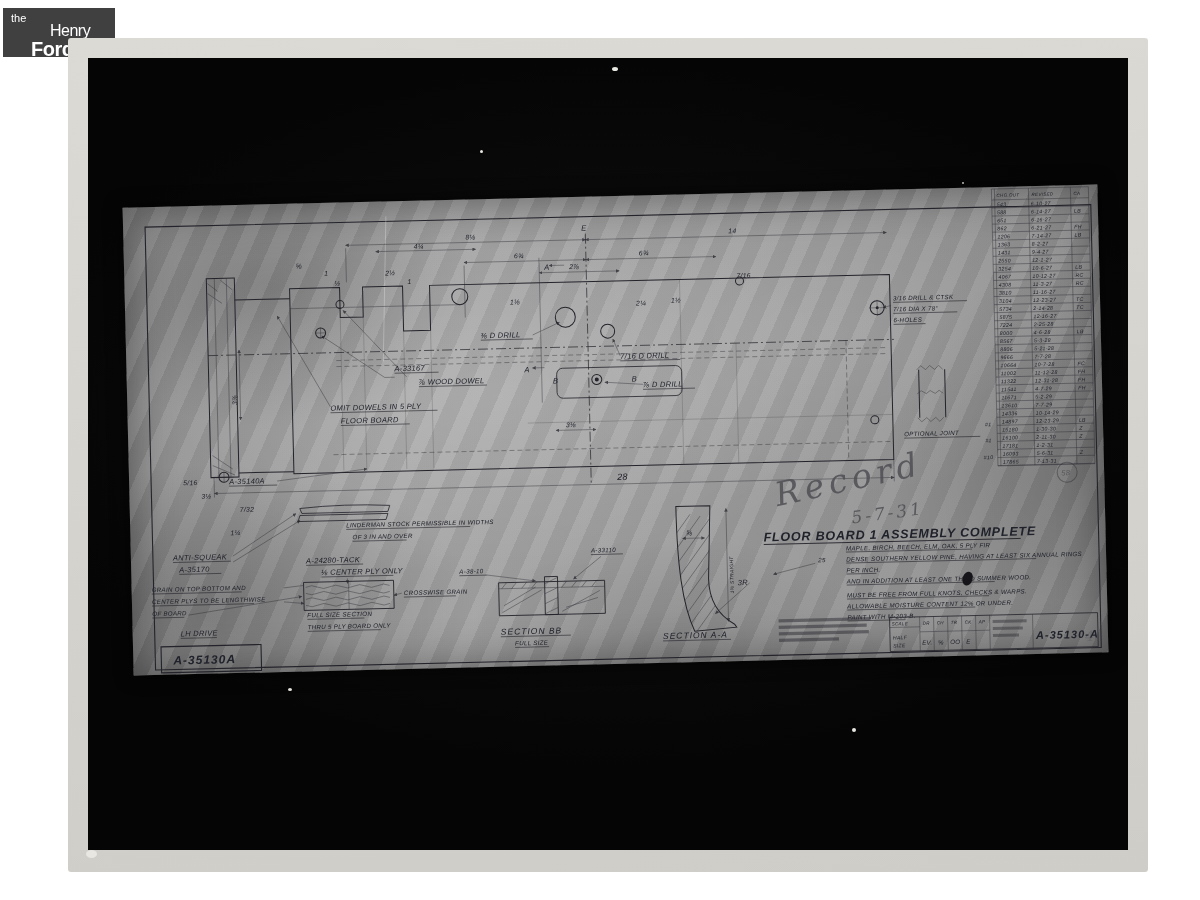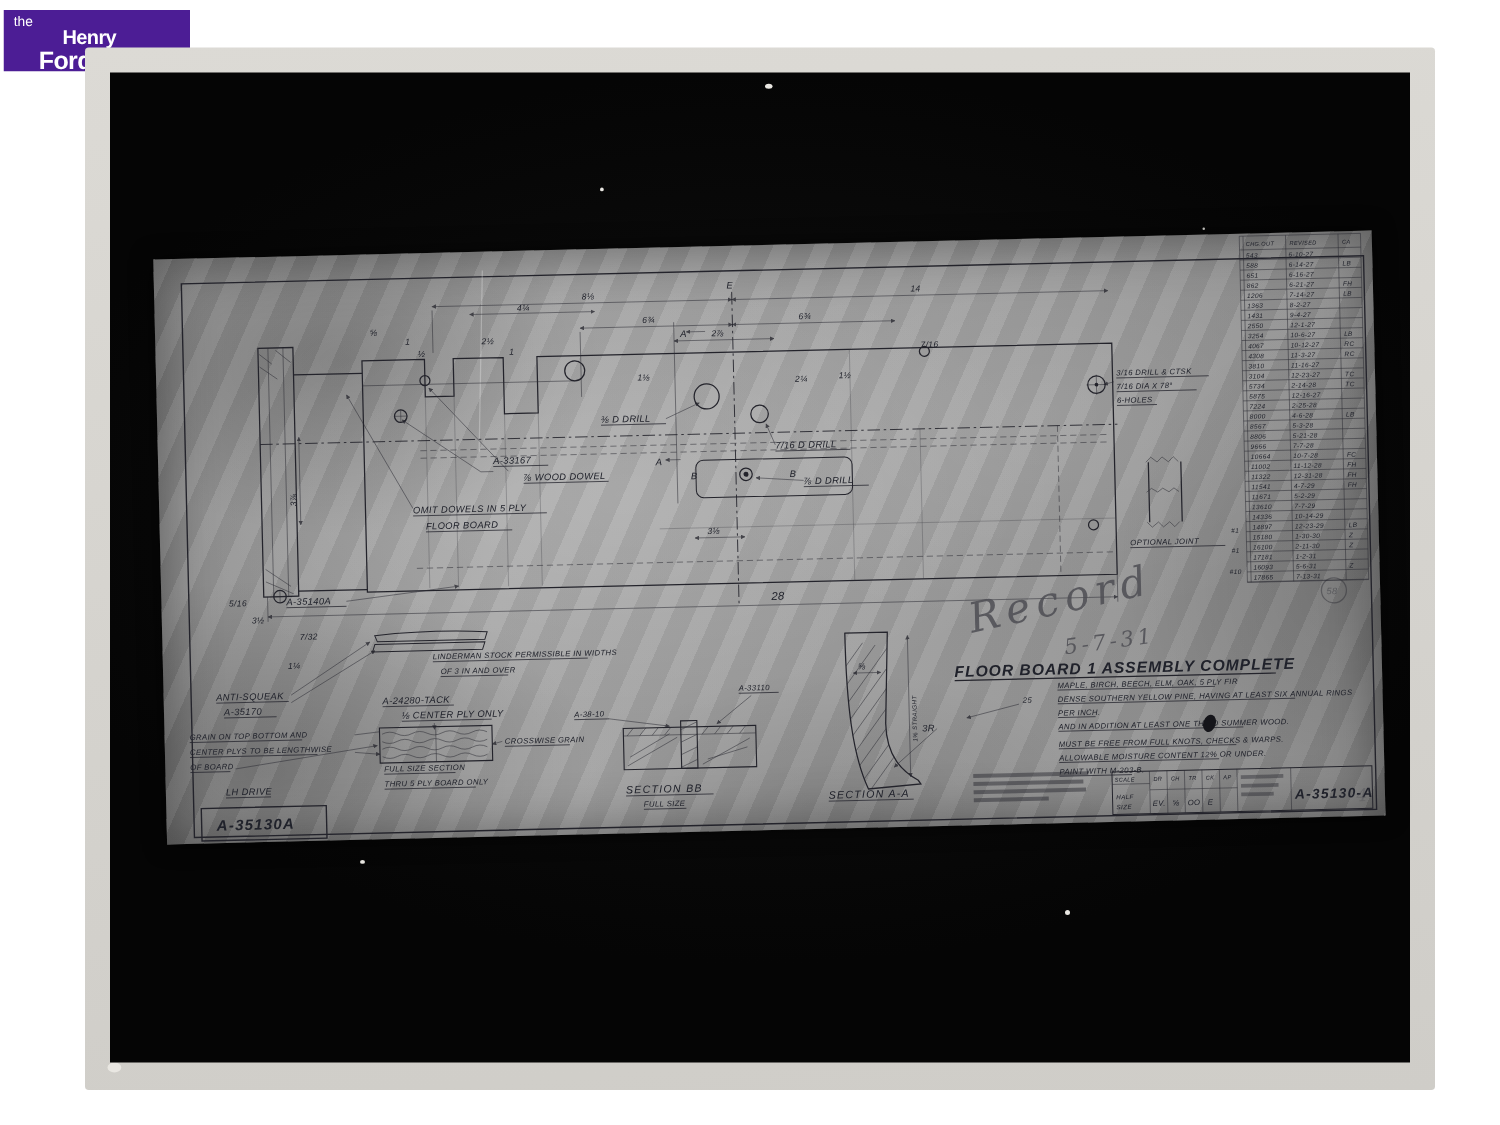--- a/index.html
+++ b/index.html
@@ -1,21 +1,21 @@
 <!DOCTYPE html>
 <html><head>
 <meta charset="utf-8">
 <style>
   html,body{margin:0;padding:0;}
   .page{position:relative;width:1200px;height:900px;background:#ffffff;overflow:hidden;
         font-family:"Liberation Sans",sans-serif;}
   
-  .logo{position:absolute;left:3px;top:8px;width:112px;height:49px;background:#4c1d95;color:#fff;padding-left:37px;}
+  .logo{position:absolute;left:3px;top:8px;width:112px;height:49px;background:#404040;color:#fff;}
   .logo .the{position:absolute;left:8px;top:4px;font-size:11px;}
-  .logo .henry{position:absolute;left:47px;top:14px;font-size:16px;font-weight:bold;letter-spacing:-0.5px;}
+  .logo .henry{position:absolute;left:47px;top:14px;font-size:16px;font-weight:normal;letter-spacing:-0.5px;}
   .logo .ford{position:absolute;left:28px;top:30px;font-size:20px;font-weight:bold;letter-spacing:-0.5px;}
   
   .print{position:absolute;left:68px;top:38px;width:1080px;height:834px;
          background:linear-gradient(175deg,#dcdad5,#cfcdc8);border-radius:3px;}
   .photo{position:absolute;left:20px;top:20px;width:1040px;height:792px;
          background:radial-gradient(ellipse 700px 420px at 50% 45%, #101010, #050505 85%);}
   
   .sheet{position:absolute;left:40px;top:138px;width:975px;height:468px;
          transform:rotate(-1.36deg);
          background:

